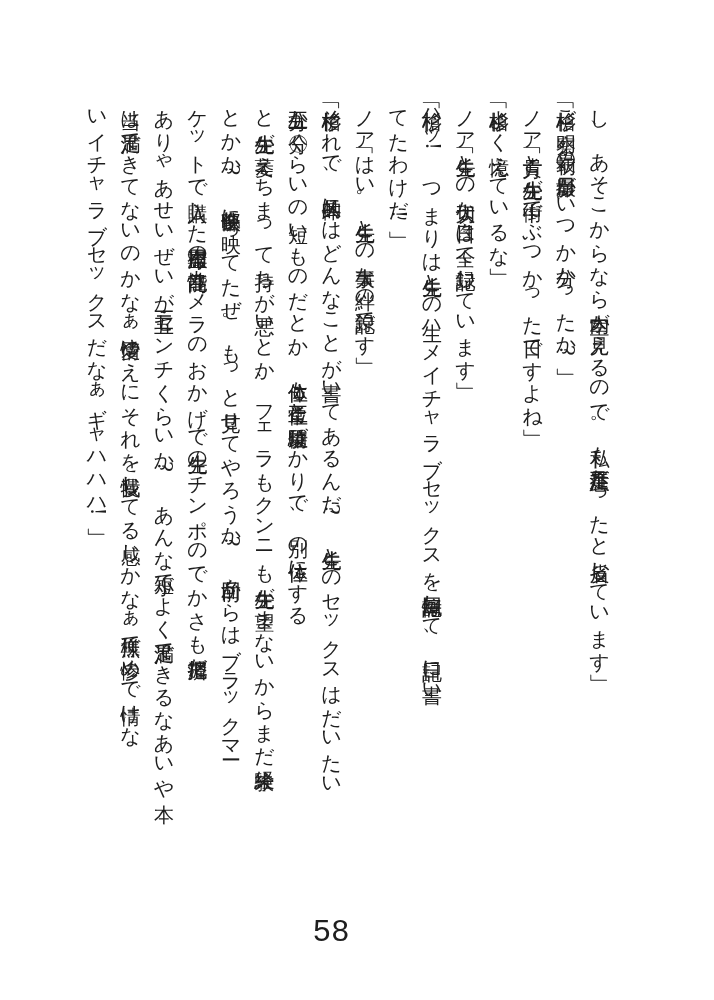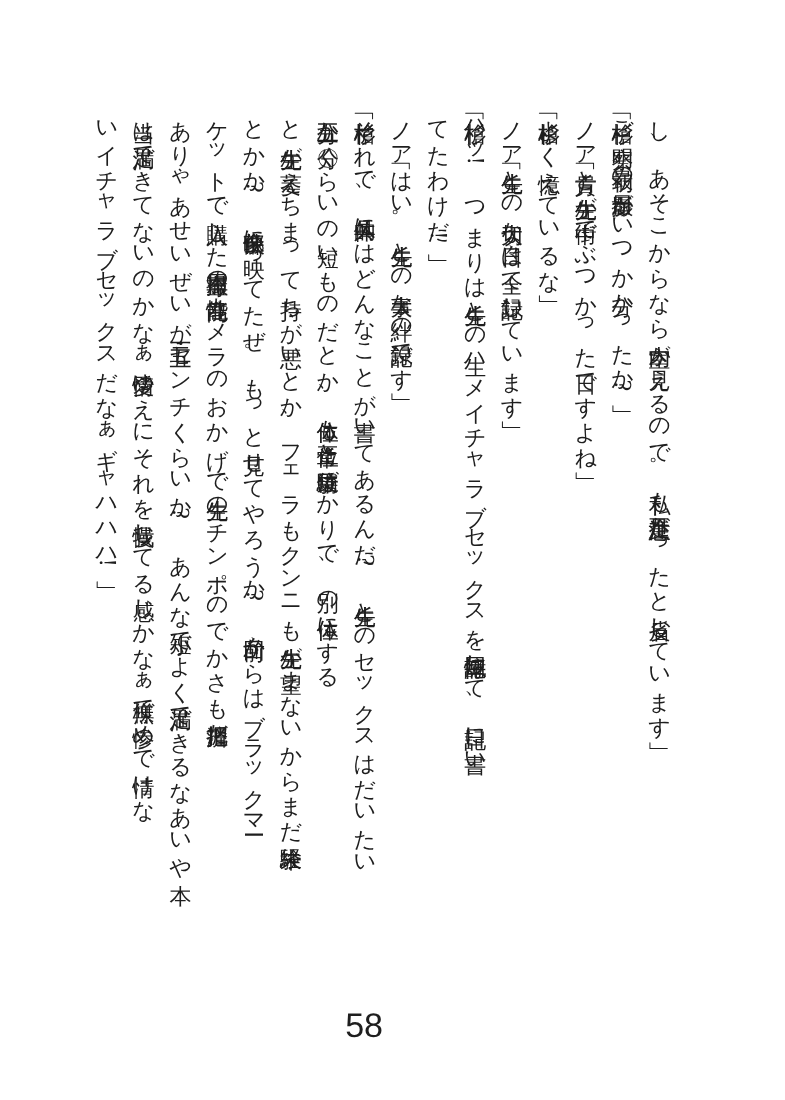--- a/index.html
+++ b/index.html
@@ -32,21 +32,21 @@
     padding: 0;
     white-space: nowrap;
   }
   .page-number {
     position: absolute;
     top: 916px;
     left: 331px;
     transform: translateX(-50%);
     font-size: 31px;
     line-height: 1.1;
-    font-family: Liberation Sans, sans-serif;
+    font-family: Liberation Mono, monospace;
     color: #1e1e1e;
   }
 </style>
 </head>
 <body>
 
 <div class="page">
   <div class="text-body">
     <p class="line">し、あそこからなら室内が見えるので。私も注意不足だったと反省しています」</p>
     <p class="line">槍杉「ご明察。最初の撮影日がいつか分かったか?」</p>

